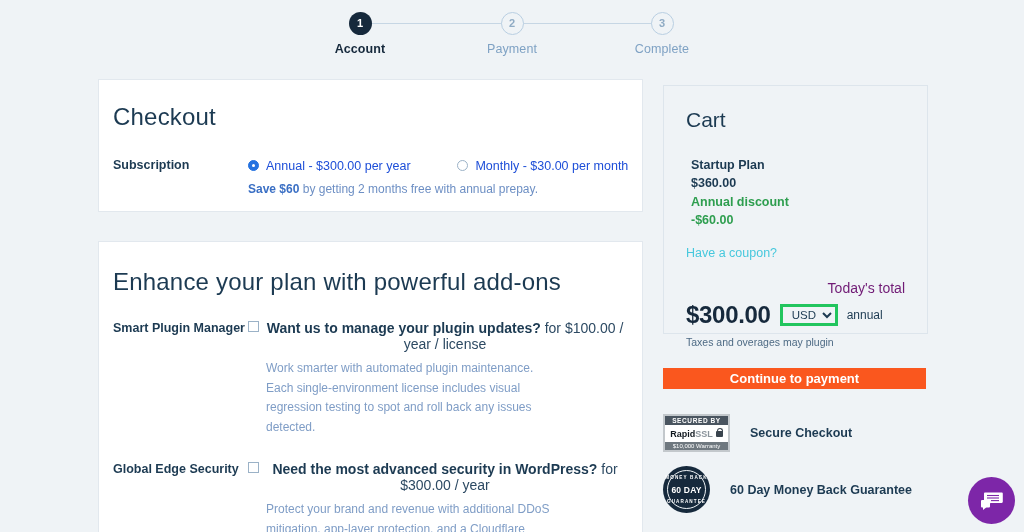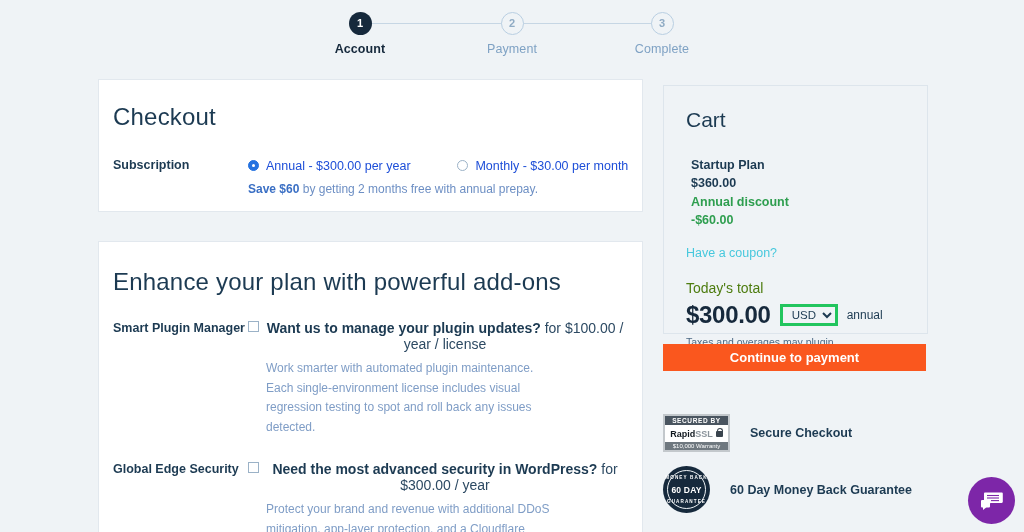--- a/index.html
+++ b/index.html
@@ -206,21 +206,22 @@
   .coupon-link {
     display: inline-block;
     margin-top: 14px;
     font-size: 12.5px;
     color: #46c8dd;
     text-decoration: none;
   }
   .total-label {
     margin-top: 19px;
     font-size: 14px;
-    color: #4d7c0f;
+    color: #701a75;
+    text-align: right;
   }
   .total-row {
     display: flex;
     align-items: center;
     margin-top: 5px;
   }
   .total-amount {
     font-size: 24px;
     font-weight: bold;
     color: #16293c;
@@ -240,23 +241,23 @@
   .taxes {
     margin-top: 7px;
     font-size: 10.5px;
     color: #4d6a84;
   }
 
   
   #cta-button {
     position: absolute;
     left: 663px;
-    top: 344px;
+    top: 368px;
     width: 263px;
-    height: 27px;
+    height: 21px;
     background: #fa571e;
     color: #fff;
     border: none;
     font-size: 13px;
     font-weight: bold;
     font-family: "Liberation Sans", sans-serif;
     cursor: pointer;
   }
   .badge-row {
     position: absolute;

